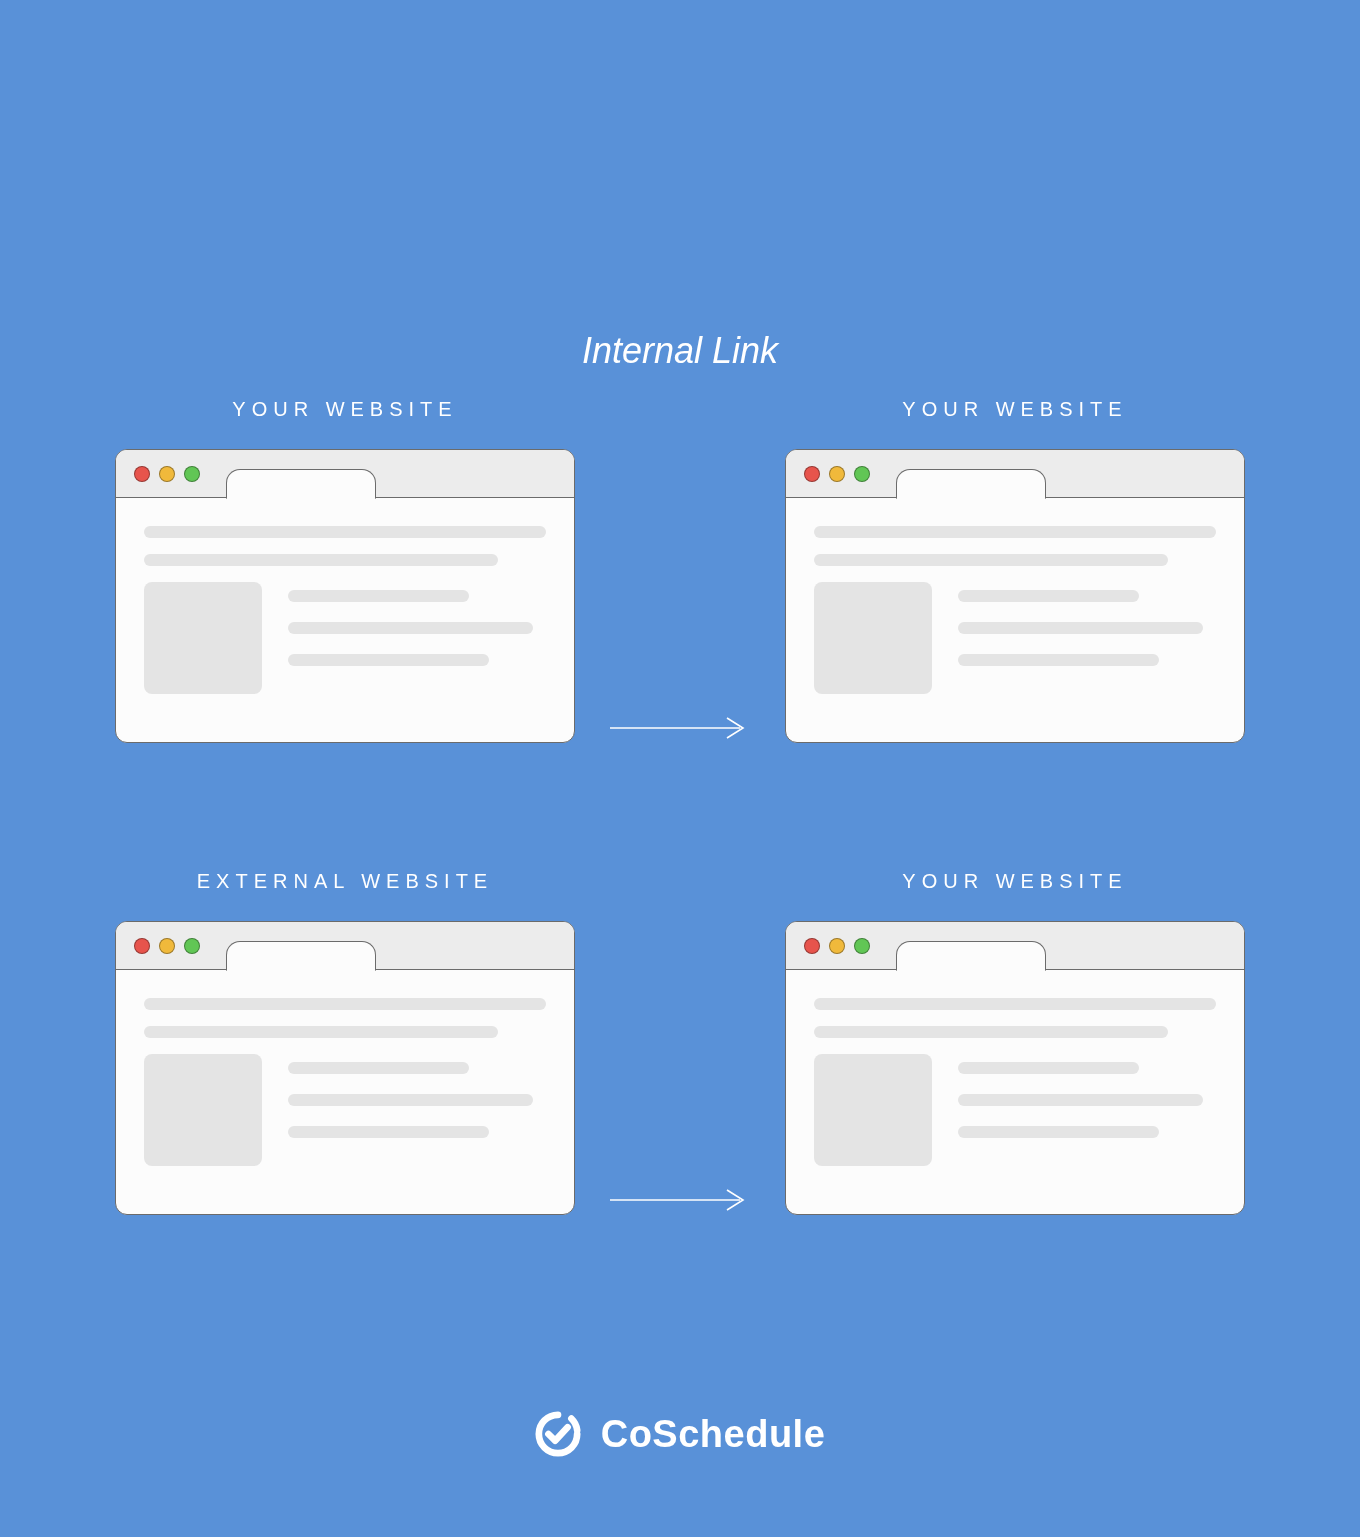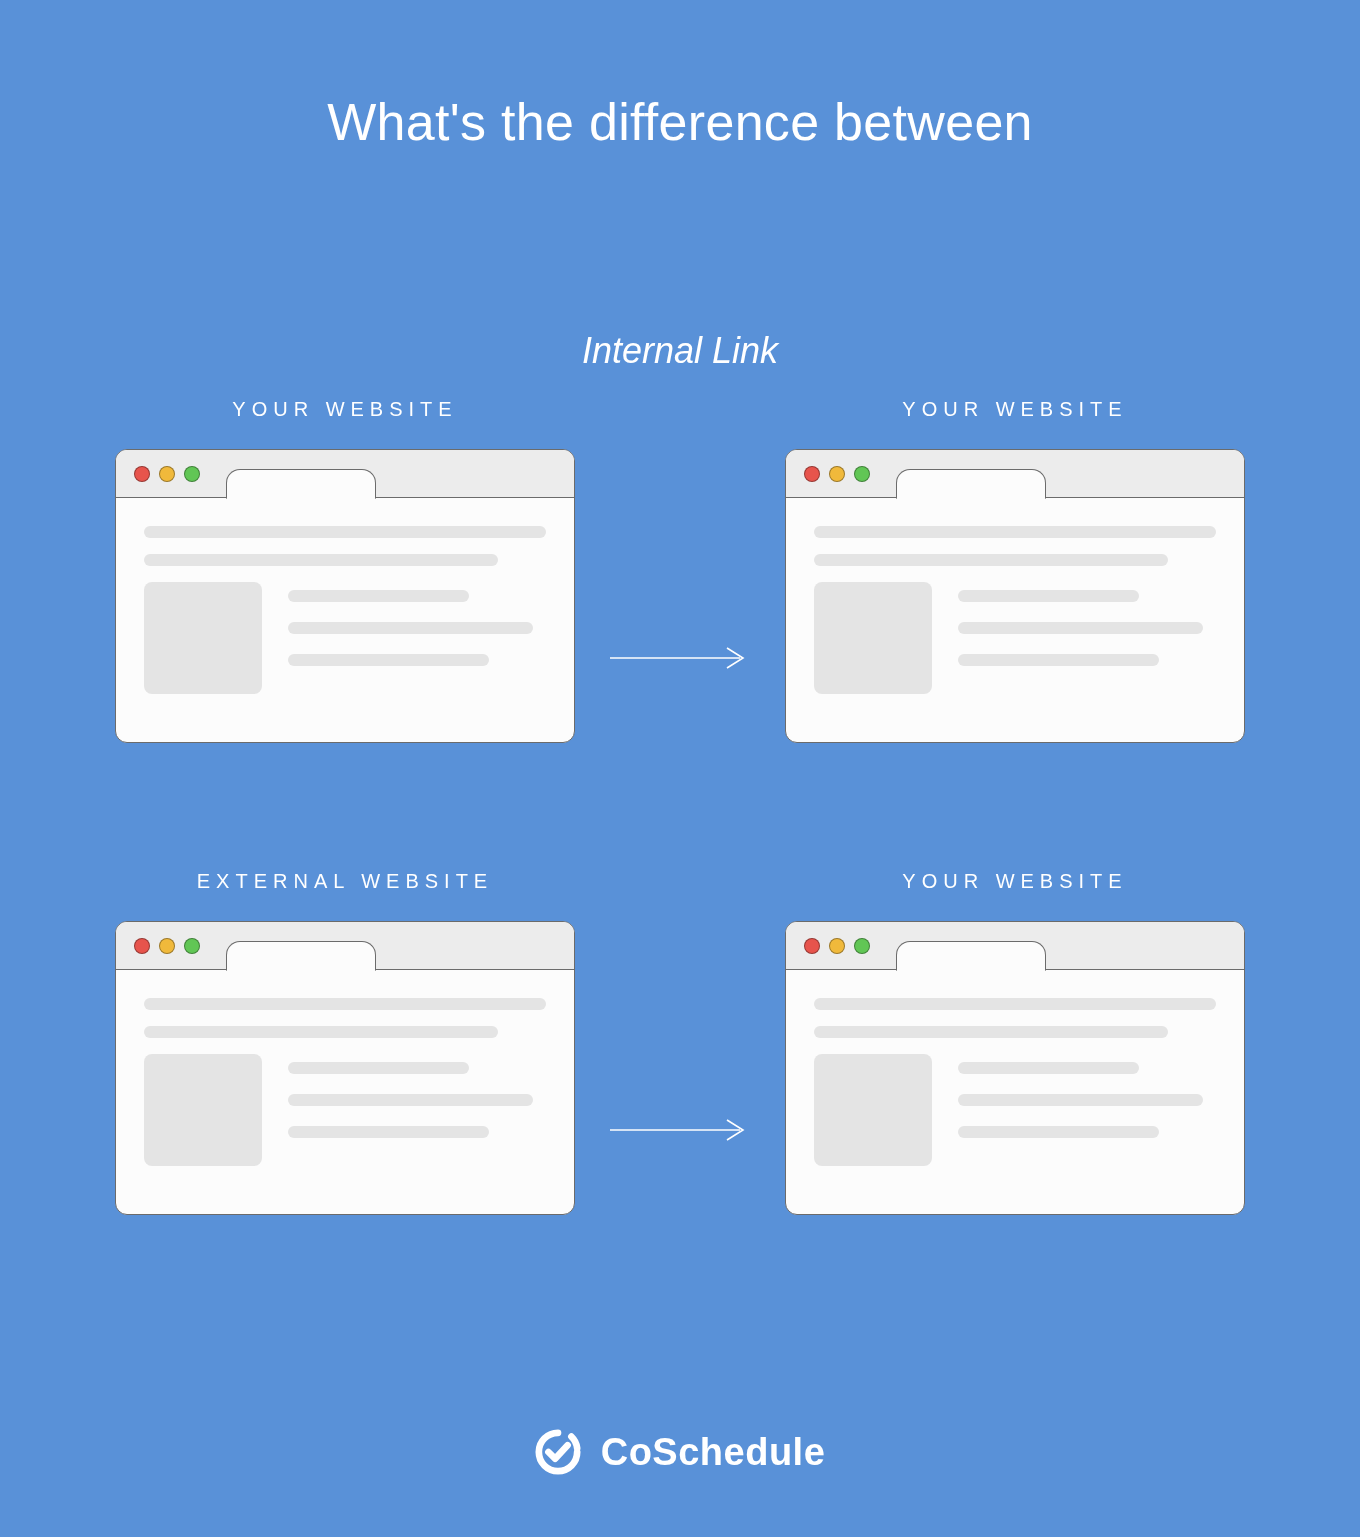--- a/index.html
+++ b/index.html
@@ -23,21 +23,21 @@
   .section-heading {
     text-align: center;
     font-size: 36px;
     font-weight: 400;
     margin-bottom: 26px;
     font-style: italic;
   }
   .row {
     display: flex;
     justify-content: center;
-    align-items: center;
+    align-items: flex-end;
     gap: 0;
     padding: 0 70px;
   }
   .col {
     display: flex;
     flex-direction: column;
     align-items: center;
     width: 490px;
   }
   .col-label {
@@ -109,41 +109,41 @@
     flex-shrink: 0;
   }
   .right-lines { flex:1; padding-top: 8px; }
   .right-lines .line { margin-bottom: 20px; }
   .right-lines .s1 { width: 70%; }
   .right-lines .s2 { width: 95%; }
   .right-lines .s3 { width: 78%; }
 
   .brand {
     position: absolute;
-    bottom: 62px;
+    bottom: 80px;
     left: 0; right: 0;
     display: flex;
     align-items: center;
     justify-content: center;
     gap: 20px;
   }
   .brand-text {
     font-size: 38px;
     font-weight: 600;
     letter-spacing: 0.5px;
   }
   .brand-icon {
     width: 46px; height: 46px;
   }
 </style>
 </head>
 <body>
 
 <h1 class="title">
-  <span>What's the difference between</span><br>
+  <br>
 </h1>
 
 <div class="section" style="top:330px;">
   <div class="section-heading">Internal Link</div>
   <div class="row">
     <div class="col">
       <div class="col-label">YOUR WEBSITE</div>
       <div class="browser">
         <div class="browser-bar">
           <div class="lights">

